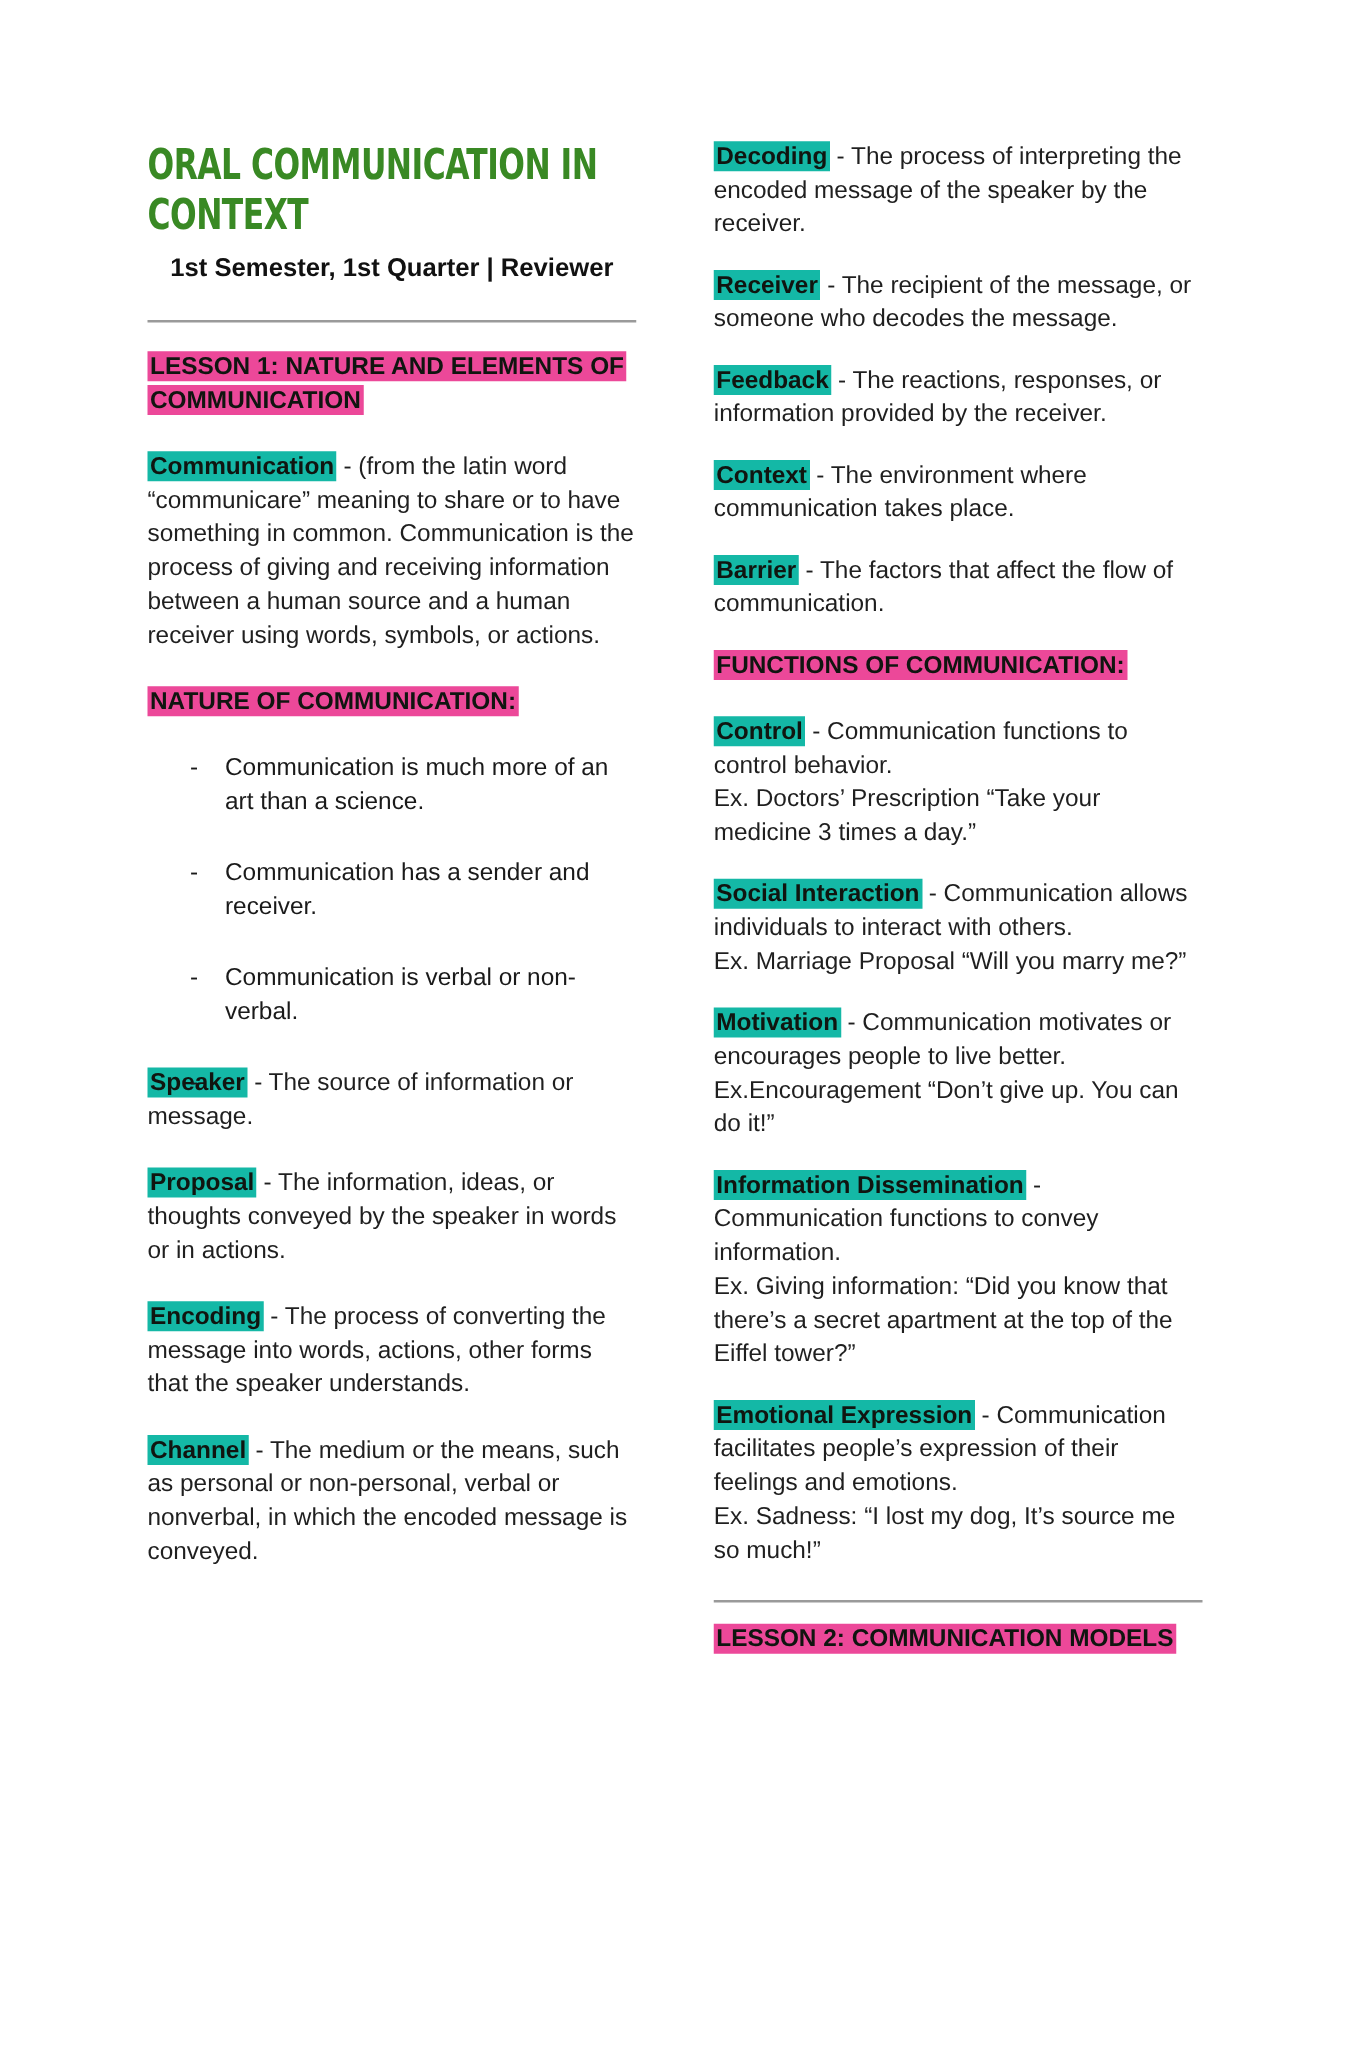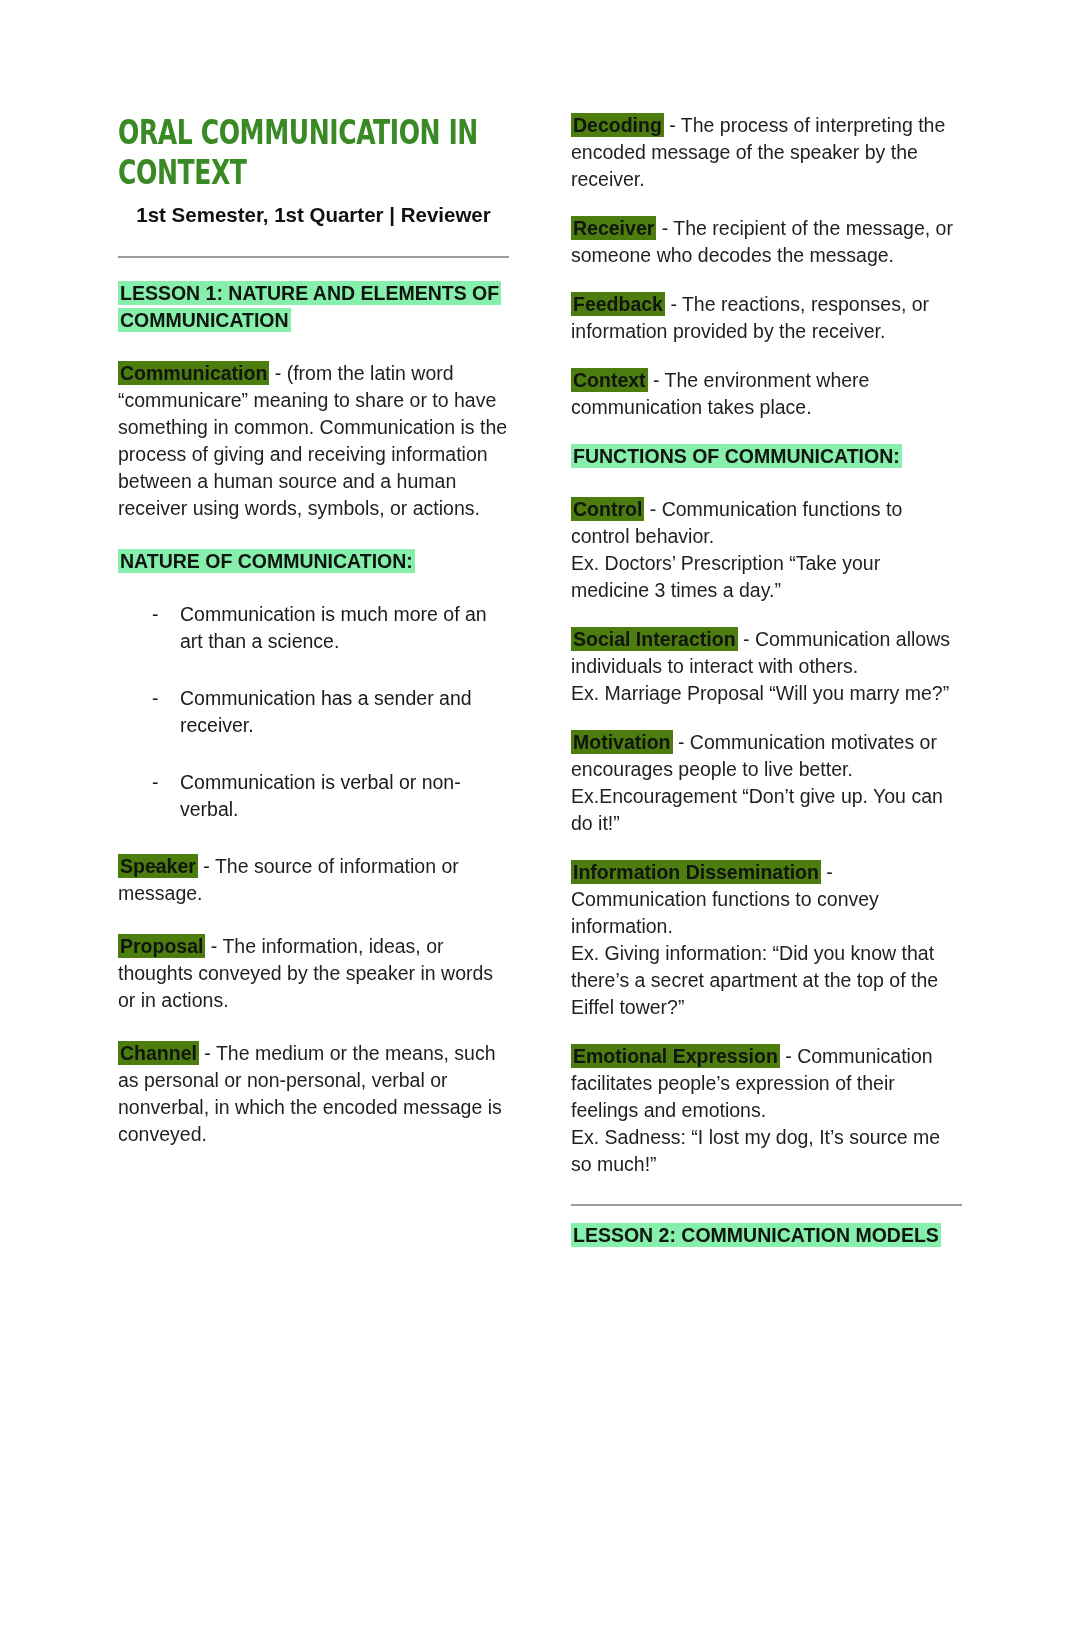--- a/index.html
+++ b/index.html
@@ -74,35 +74,35 @@
   
   .block {
     margin: 0 0 26px 0;
     font-size: 19.5px;
     line-height: 27px;
     color: #1f1f1f;
   }
   .block.compact { margin-bottom: 22px; }
 
   .hl {
-    background: #4d7c0f;
+    background: #14b8a6;
     font-weight: bold;
     color: #101510;
     padding: 1px 2px;
     box-decoration-break: clone;
     -webkit-box-decoration-break: clone;
   }
 
   .heading {
     font-size: 19.5px;
     line-height: 27px;
     font-weight: bold;
     margin: 0 0 26px 0;
   }
-  .heading .hl { background: #86efac; }
+  .heading .hl { background: #ec4899; }
 
   
   .ex {
     display: block;
   }
 
   
   .bullets {
     list-style: none;
     margin: 24px 0 26px 0;
@@ -155,20 +155,23 @@
       </ul>
 
       <p class="block">
         <span class="hl">Speaker</span><span> - </span><span>The source of information or message.</span>
       </p>
 
       <p class="block">
         <span class="hl">Proposal</span><span> - </span><span>The information, ideas, or thoughts conveyed by the speaker in words or in actions.</span>
       </p>
 
+      <p class="block">
+        <span class="hl">Encoding</span><span> - </span><span>The process of converting the message into words, actions, other forms that the speaker understands.</span>
+      </p>
 
       <p class="block">
         <span class="hl">Channel</span><span> - </span><span>The medium or the means, such as personal or non-personal, verbal or nonverbal, in which the encoded message is conveyed.</span>
       </p>
 
     </div>
 
     <div class="col">
 
       <p class="block compact">
@@ -180,20 +183,23 @@
       </p>
 
       <p class="block compact">
         <span class="hl">Feedback</span><span> - </span><span>The reactions, responses, or information provided by the receiver.</span>
       </p>
 
       <p class="block compact">
         <span class="hl">Context</span><span> - </span><span>The environment where communication takes place.</span>
       </p>
 
+      <p class="block compact">
+        <span class="hl">Barrier</span><span> - </span><span>The factors that affect the flow of communication.</span>
+      </p>
 
       <div class="heading">
         <span class="hl">FUNCTIONS OF COMMUNICATION:</span>
       </div>
 
       <p class="block compact">
         <span class="hl">Control</span><span> - </span><span>Communication functions to control behavior.</span><br>
         <span class="ex">Ex. Doctors’ Prescription  “Take your medicine 3 times a day.”</span>
       </p>
 

